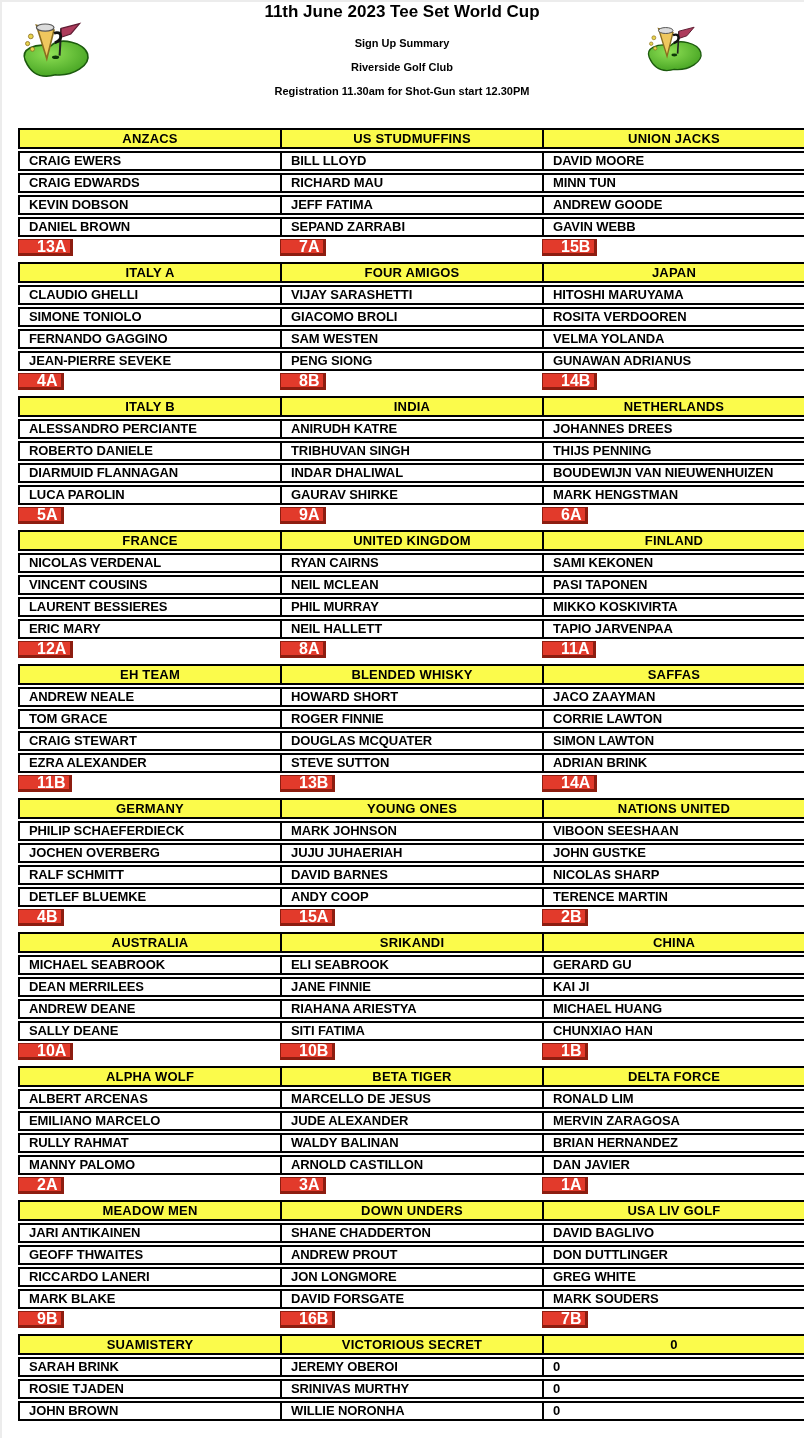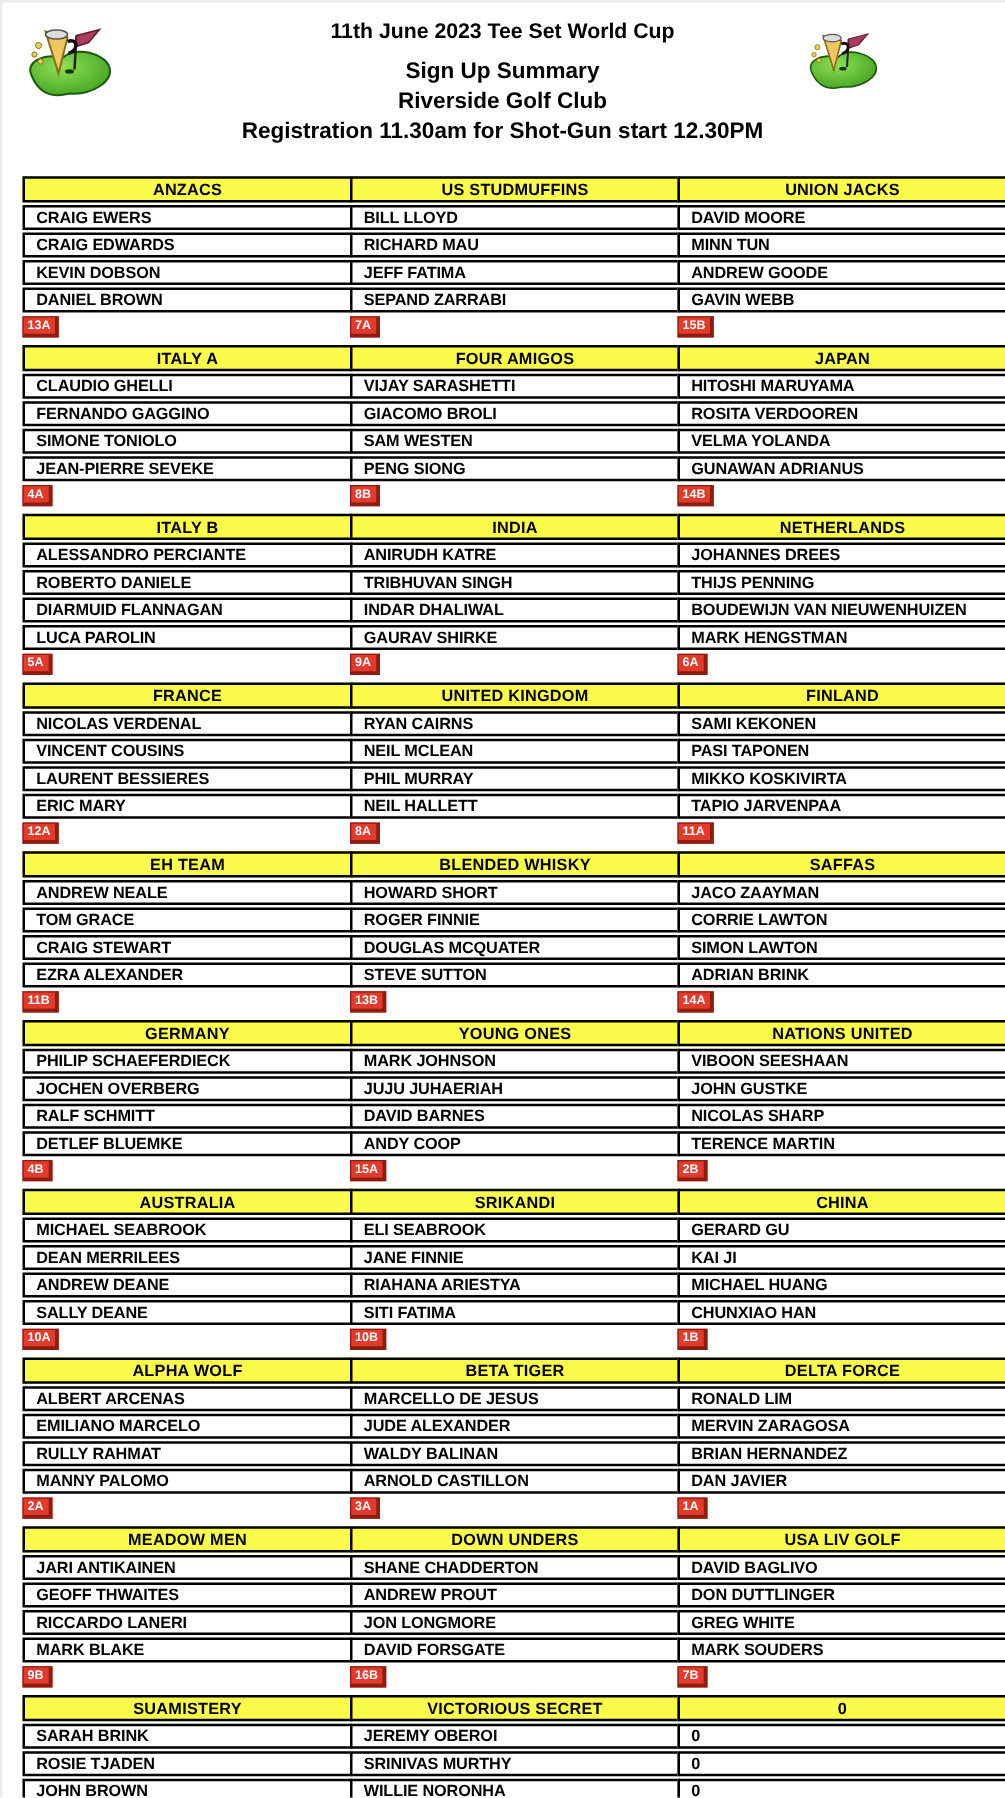--- a/index.html
+++ b/index.html
@@ -6,23 +6,23 @@
   body {
     width:804px; height:1438px;
     background:#ffffff;
     font-family:"Liberation Sans", sans-serif;
     position:relative;
     overflow:hidden;
   }
   .edge-top   { position:absolute; top:0; left:0; width:804px; height:2px; background:#ececec; }
   .edge-left  { position:absolute; top:0; left:0; width:2px; height:1438px; background:#ececec; }
 
-  .doc-header { position:relative; height:126px; padding-top:15px; text-align:center; }
+  .doc-header { position:relative; height:126px; padding-top:2px; text-align:center; }
   .doc-title    { font-size:17px; font-weight:bold; margin:0 0 9px 0; color:#000; }
-  .doc-subtitle { font-size:18px; font-weight:bold; line-height:24px; margin:0; color:#000; }
+  .doc-subtitle { font-size:11px; font-weight:bold; line-height:24px; margin:0; color:#000; }
 
   .clipart { position:absolute; }
   .clipart-left  { left:14px;  top:10px; width:80px; height:80px; }
   .clipart-right { left:640px; top:16px; width:66px; height:66px; }
 
   .teams-grid {
     display:grid;
     grid-template-columns:repeat(3, 242px);
     column-gap:20px;
     row-gap:6px;
@@ -39,22 +39,22 @@
   .player-cell {
     box-sizing:border-box; height:20px;
     border:2px solid #000; background:#fff; margin-top:2px;
     font-size:13px; font-weight:bold; line-height:16px; padding-left:9px;
     letter-spacing:-0.1px; color:#000;
     overflow:hidden; white-space:nowrap;
   }
   .tee-badge {
     display:inline-block; margin-top:2px;
     background:#E23A2B; color:#fff;
-    font-size:10px; font-weight:bold; line-height:11px;
-    padding:1px 4px 1px 3px;
+    font-size:16px; font-weight:bold; line-height:11px;
+    padding:1px 4px 1px 18px;
     border:1px solid #8D1D10; border-right-width:3px; border-bottom-width:3px;
   }
 </style>
 </head>
 <body>
 
 <div class="edge-top"></div>
 <div class="edge-left"></div>
 
 <div class="doc-header">
@@ -130,22 +130,22 @@
     <div class="player-cell">DAVID MOORE</div>
     <div class="player-cell">MINN TUN</div>
     <div class="player-cell">ANDREW GOODE</div>
     <div class="player-cell">GAVIN WEBB</div>
     <span class="tee-badge">15B</span>
   </div>
 
   <div class="team-card">
     <div class="team-name">ITALY A</div>
     <div class="player-cell">CLAUDIO GHELLI</div>
+    <div class="player-cell">SIMONE TONIOLO</div>
     <div class="player-cell">FERNANDO GAGGINO</div>
-    <div class="player-cell">SIMONE TONIOLO</div>
     <div class="player-cell">JEAN-PIERRE SEVEKE</div>
     <span class="tee-badge">4A</span>
   </div>
 
   <div class="team-card">
     <div class="team-name">FOUR AMIGOS</div>
     <div class="player-cell">VIJAY SARASHETTI</div>
     <div class="player-cell">GIACOMO BROLI</div>
     <div class="player-cell">SAM WESTEN</div>
     <div class="player-cell">PENG SIONG</div>

